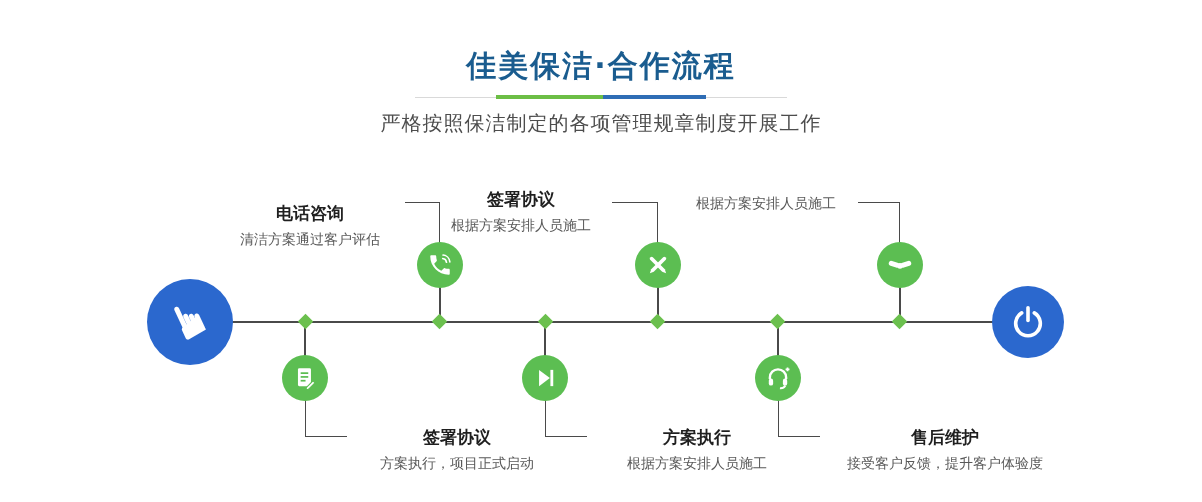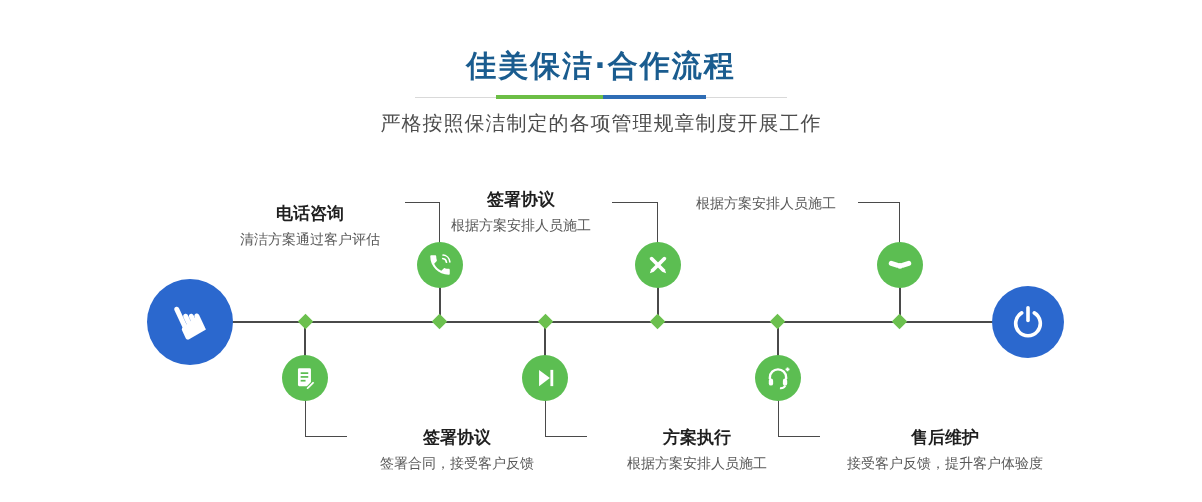--- a/index.html
+++ b/index.html
@@ -177,21 +177,21 @@
   <div class="step-text-top tt-2">
     <div class="step-title">签署协议</div>
     <div class="step-desc">根据方案安排人员施工</div>
   </div>
   <div class="step-text-top tt-3">
     <div class="step-desc">根据方案安排人员施工</div>
   </div>
 
   <div class="step-text-bottom tb-1">
     <div class="step-title">签署协议</div>
-    <div class="step-desc">签署合同，接受客户反馈</div>
+    <div class="step-desc">方案执行，项目正式启动</div>
   </div>
   <div class="step-text-bottom tb-3">
     <div class="step-title">售后维护</div>
     <div class="step-desc">接受客户反馈，提升客户体验度</div>
   </div>
   <div class="step-text-bottom tb-2">
     <div class="step-title">方案执行</div>
     <div class="step-desc">根据方案安排人员施工</div>
   </div>
 

